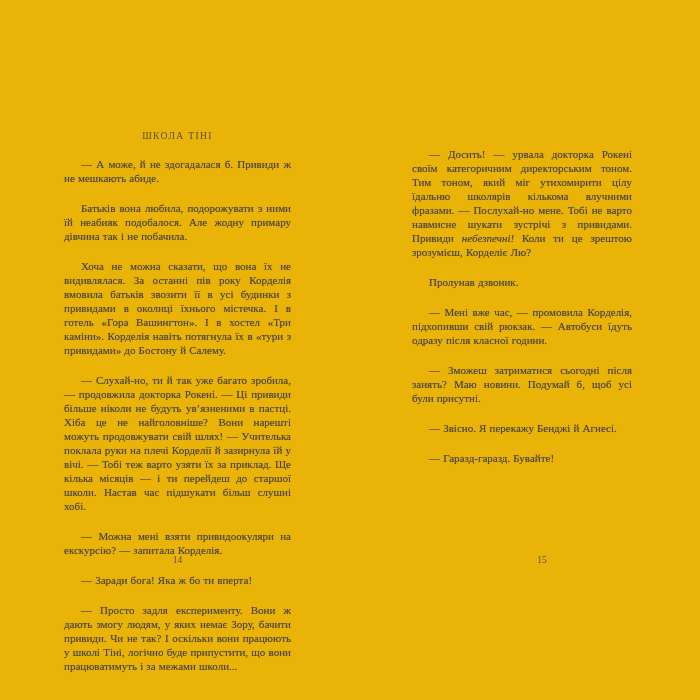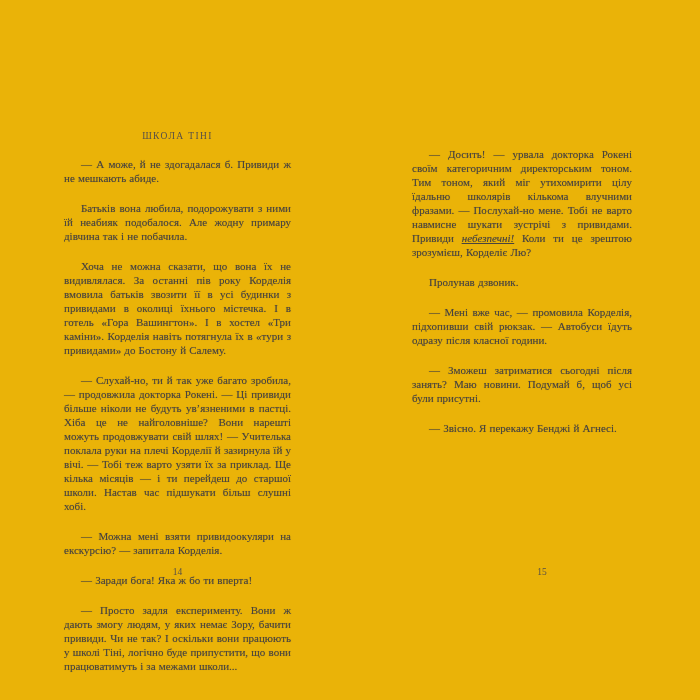--- a/index.html
+++ b/index.html
@@ -41,30 +41,28 @@
     margin: 16px;
     font-size: 11px;
     line-height: 14px;
     text-align: justify;
     text-indent: 17px;
     text-shadow: 0 0 0.7px rgba(86, 79, 70, 0.55);
     word-spacing: 0.4px;
   }
   .body-text p em {
     font-style: italic;
-    text-decoration: underline;
   }
   .pagenum {
     position: absolute;
     top: 555px;
     font-size: 9.5px;
     color: #564f48;
     text-align: center;
     filter: blur(0.25px);
-    margin-top: 12px;
   }
   .pagenum-left  { left: 48px;  width: 259px; }
   .pagenum-right { left: 416px; width: 252px; }
 </style>
 </head>
 <body>
 
 <div class="canvas">
 
   <div class="page page-left">
@@ -80,20 +78,21 @@
       </div>
   </div>
 
   <div class="page page-right">
     <div class="body-text">
         <p><span>— Досить! — урвала докторка Рокені своїм категоричним директорським тоном. Тим тоном, який міг утихомирити цілу їдальню школярів кількома влучними фразами. — Послухай-но мене. Тобі не варто навмисне шукати зустрічі з привидами. Привиди </span><em>небезпечні!</em><span> Коли ти це зрештою зрозумієш, Корделіє Лю?</span></p>
         <p><span>Пролунав дзвоник.</span></p>
         <p><span>— Мені вже час, — промовила Корделія, підхопивши свій рюкзак. — Автобуси їдуть одразу після класної години.</span></p>
         <p><span>— Зможеш затриматися сьогодні після занять? Маю новини. Подумай б, щоб усі були присутні.</span></p>
         <p><span>— Звісно. Я перекажу Бенджі й Агнесі.</span></p>
+        <p><span>— Гаразд-гаразд. Бувайте!</span></p>
       </div>
   </div>
 
   <div class="pagenum pagenum-left">14</div>
 
   <div class="pagenum pagenum-right">15</div>
 
 </div>
 
 </body></html>

